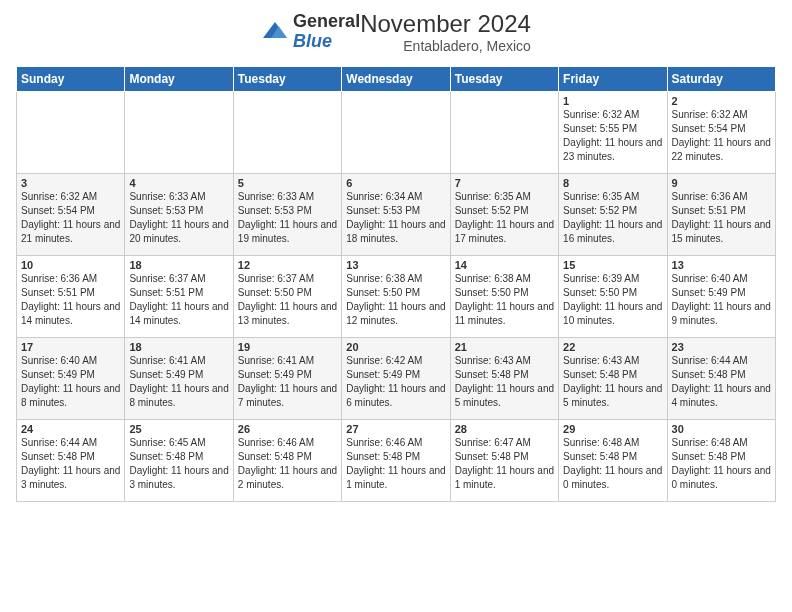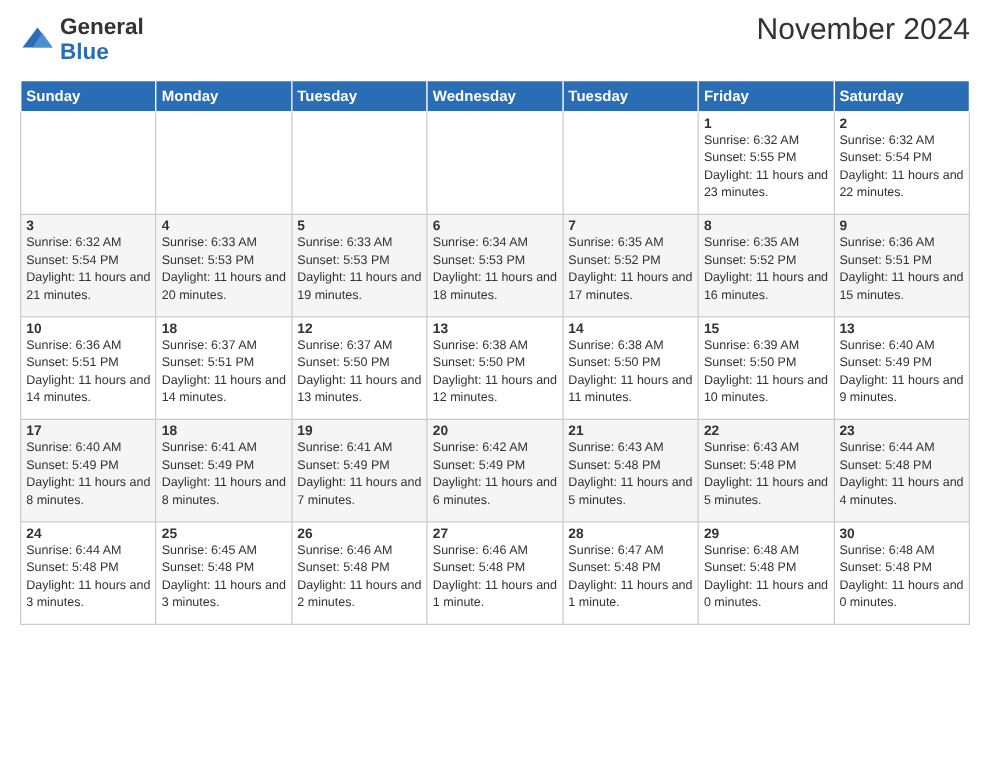--- a/index.html
+++ b/index.html
@@ -10,36 +10,36 @@
       background: #fff;
       overflow: hidden;
     }
     .page {
       width: 792px;
       height: 612px;
       padding: 12px 16px 12px 16px;
     }
     .header {
       display: flex;
-      justify-content: space-between;
+      justify-content: center;
       align-items: flex-start;
       margin-bottom: 8px;
     }
     .logo {
       display: flex;
       align-items: center;
       gap: 4px;
     }
     .logo-text {
       font-size: 18px;
       font-weight: bold;
       line-height: 1.1;
     }
     .logo-general { color: #333; }
-    .logo-blue { color: #2a6db5; }
+    .logo-blue { color: #2a6db5; font-style: italic; }
     .logo-icon {
       width: 28px;
       height: 28px;
     }
     .title-block {
       text-align: right;
     }
     .month-title {
       font-size: 24px;
       font-weight: normal;
@@ -103,20 +103,21 @@
         <polygon points="14,4 26,20 2,20" fill="#2a6db5"></polygon>
         <polygon points="18,8 26,20 10,20" fill="#5a9ed5" opacity="0.7"></polygon>
       </svg>
       <div class="logo-text">
         <span class="logo-general">General</span><br>
         <span class="logo-blue">Blue</span>
       </div>
     </div>
     <div class="title-block">
       <div class="month-title">November 2024</div>
+      <div class="location">Entabladero, Mexico</div>
     </div>
   </div>
 
   <table class="calendar">
     <thead>
       <tr>
         <th>Sunday</th>
         <th>Monday</th>
         <th>Tuesday</th>
         <th>Wednesday</th>

